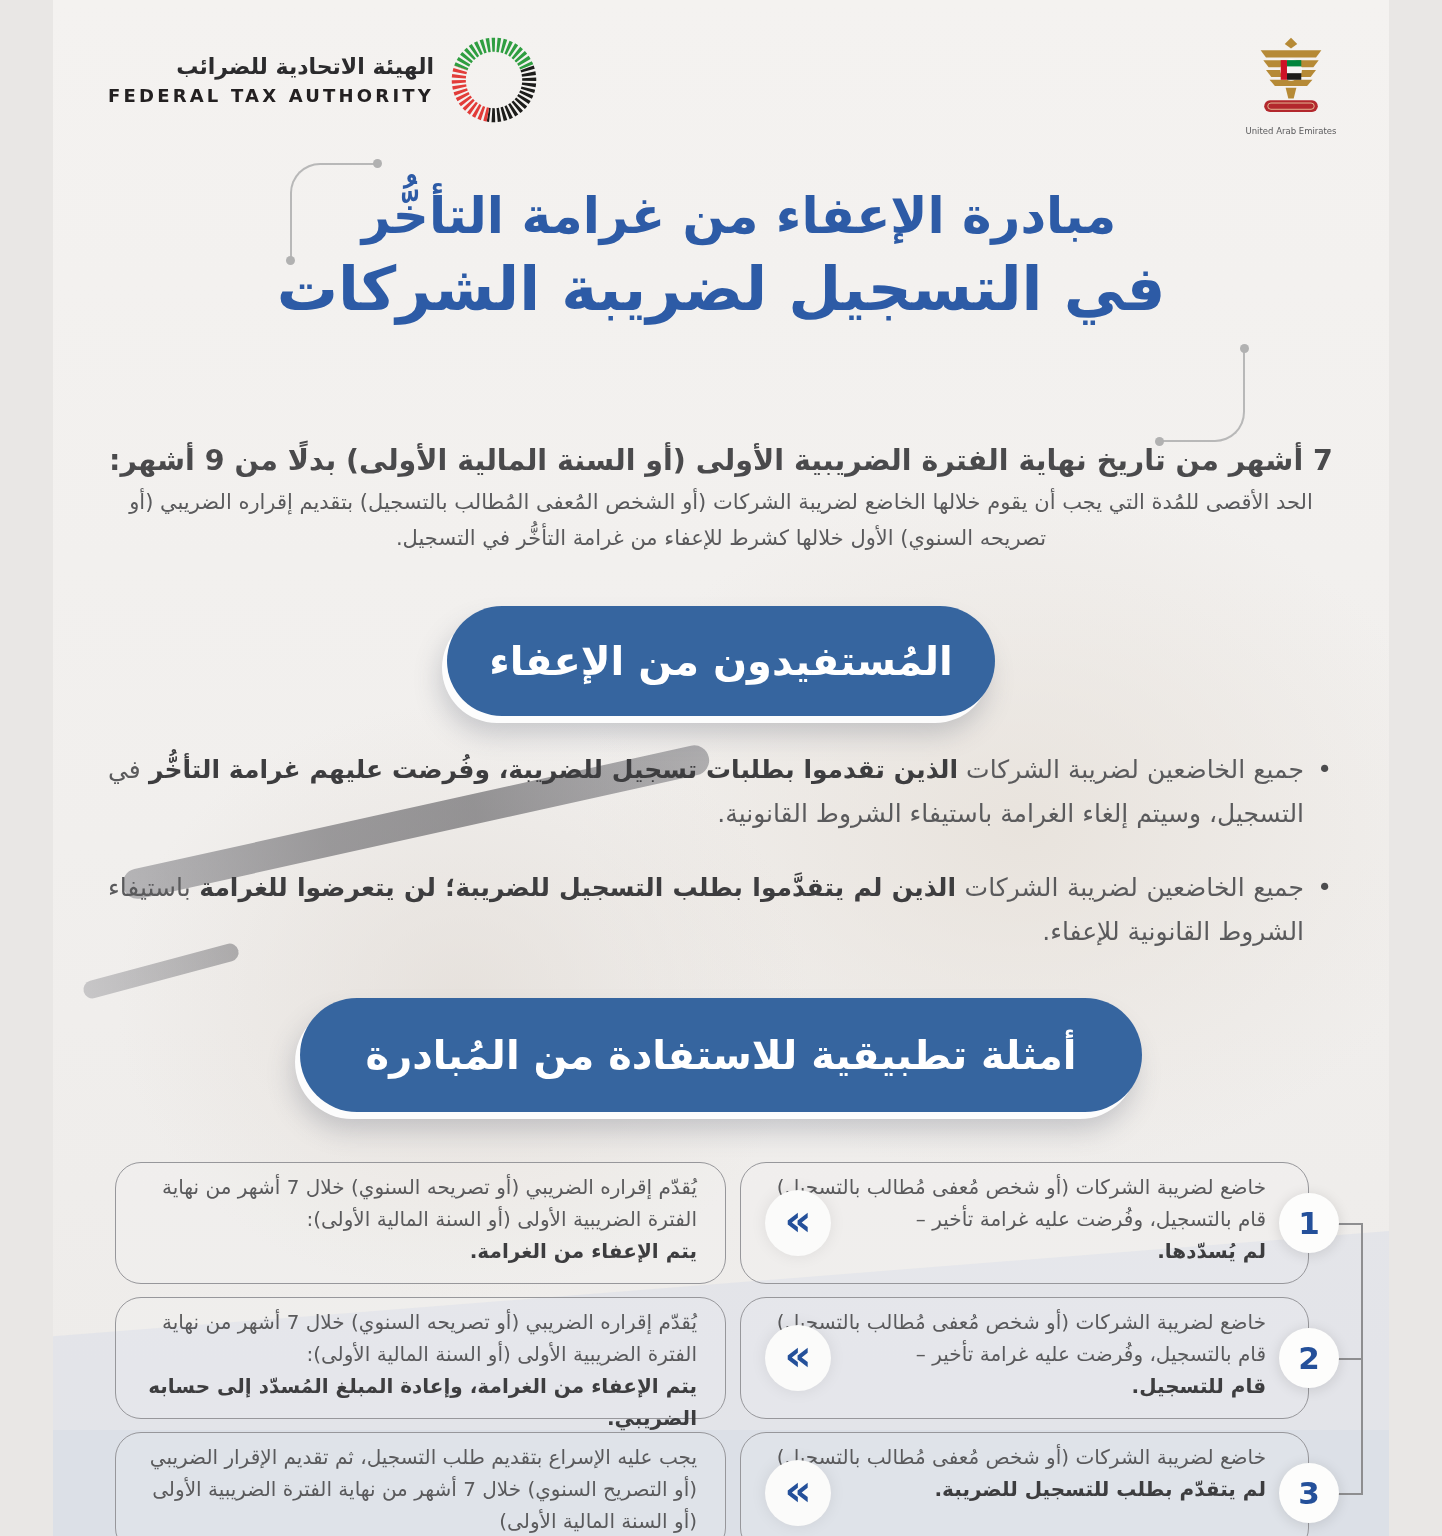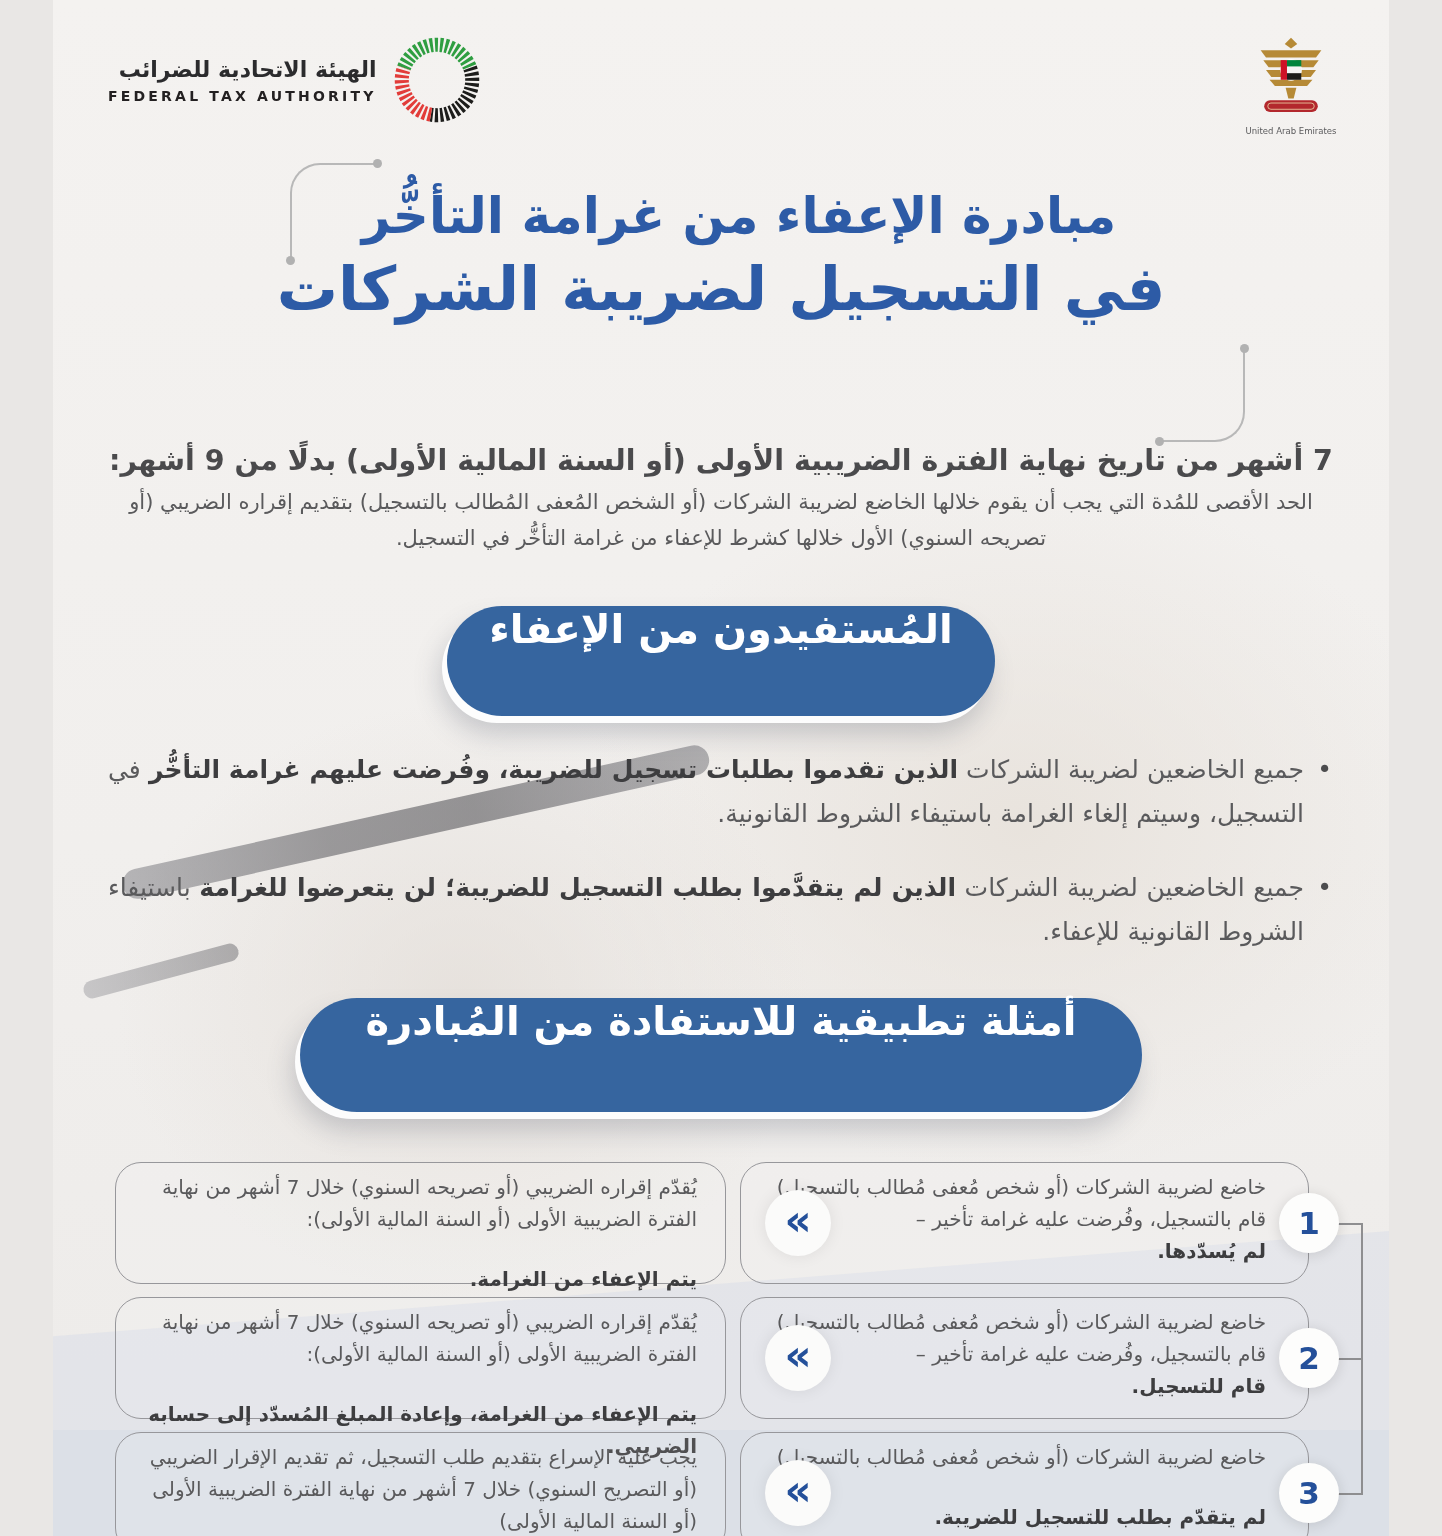--- a/index.html
+++ b/index.html
@@ -19,21 +19,21 @@
     transform:rotate(-15deg);opacity:.4;background:linear-gradient(90deg,#8a8a90,#4a4a50);}
   .bg-band{left:-60px;top:1215px;width:1600px;height:520px;background:#dbdfe8;opacity:.55;
     transform:rotate(-4.5deg);transform-origin:right top;}
   .bg-band2{left:-60px;top:1430px;width:1600px;height:300px;background:#d6dbe6;opacity:.5;}
   
   .header{position:absolute;z-index:2;top:36px;left:55px;right:50px;
     display:flex;justify-content:space-between;align-items:flex-start;}
   .fta-logo{display:flex;align-items:center;gap:16px;direction:ltr;}
   .fta-text{text-align:right;}
   .fta-ar{font-size:22px;font-weight:700;color:#2b2b2d;letter-spacing:1px;}
-  .fta-en{font-size:14px;font-weight:700;color:#232021;letter-spacing:3.2px;margin-top:6px;}
+  .fta-en{font-size:18px;font-weight:700;color:#232021;letter-spacing:3.2px;margin-top:6px;}
   .uae-emblem{width:96px;text-align:center;}
   .uae-caption{font-size:8.5px;color:#5a5a5c;margin-top:2px;}
   
   .title-block{position:absolute;z-index:2;top:184px;left:0;width:100%;
     text-align:center;direction:rtl;color:#2d5ba6;font-weight:700;}
   .title-l1{font-size:50px;line-height:1.3;margin-left:36px;}
   .title-l2{font-size:61px;line-height:1.3;}
   .bracket{position:absolute;z-index:1;}
   .bracket-tl{left:237px;top:163px;width:86px;height:96px;
     border-left:2.5px solid #b8b8b8;border-top:2.5px solid #b8b8b8;border-top-left-radius:30px;}
@@ -44,31 +44,31 @@
   .bracket-br::before{content:'';position:absolute;left:-4px;bottom:-6px;width:9px;height:9px;border-radius:50%;background:#b1b1b1;}
   .bracket-br::after{content:'';position:absolute;right:-6px;top:-4px;width:9px;height:9px;border-radius:50%;background:#b1b1b1;}
   
   .intro-heading{position:absolute;z-index:2;top:444px;left:40px;right:40px;
     direction:rtl;text-align:center;font-size:28.5px;font-weight:700;color:#4a4a4c;}
   .intro-paragraph{position:absolute;z-index:2;top:484px;left:55px;right:55px;
     direction:rtl;text-align:center;font-size:21px;color:#5a5a5c;line-height:1.72;}
   
   .pill{position:absolute;z-index:2;left:50%;transform:translateX(-50%);
     background:#36659f;color:#ffffff;font-weight:700;direction:rtl;text-align:center;
-    display:flex;align-items:flex-start;justify-content:center;
+    display:flex;align-items:center;justify-content:center;
     box-shadow:-5px 7px 0 rgba(255,255,255,.95), -7px 18px 26px rgba(70,80,100,.25);}
   .pill-1{top:606px;width:548px;height:110px;border-radius:58px;font-size:40px;}
   .pill-2{top:998px;width:842px;height:114px;border-radius:60px;font-size:40px;}
   
   .bullets{position:absolute;z-index:2;top:748px;left:55px;right:55px;
     direction:rtl;font-size:25px;color:#5a5a5c;line-height:1.76;text-align:justify;}
   .bullet{position:relative;padding-right:30px;margin-bottom:30px;}
   .bullet-marker{position:absolute;right:2px;top:0;color:#4c4c4e;}
   .b{font-weight:700;color:#3d3d3f;}
-  .blk{display:block;margin-top:28px;}
+  .blk{display:block;}
   
   .examples{position:absolute;z-index:2;top:1162px;left:62px;right:80px;}
   .example-row{position:relative;display:flex;direction:rtl;gap:14px;height:122px;margin-bottom:13px;}
   .example-row::after{content:'';position:absolute;right:-54px;top:50%;width:26px;height:2px;background:#8e8e90;}
   .case-box,.outcome-box{border:1.5px solid #97979b;border-radius:26px;
     display:flex;flex-direction:column;
     font-size:20px;line-height:1.6;color:#5a5a5c;background:rgba(255,255,255,.10);}
   .case-box{flex:none;width:505px;padding:8px 42px 8px 20px;text-align:right;}
   .outcome-box{flex:1;padding:8px 28px;text-align:right;}
   .num-circle{position:absolute;right:-30px;top:50%;transform:translateY(-50%);

